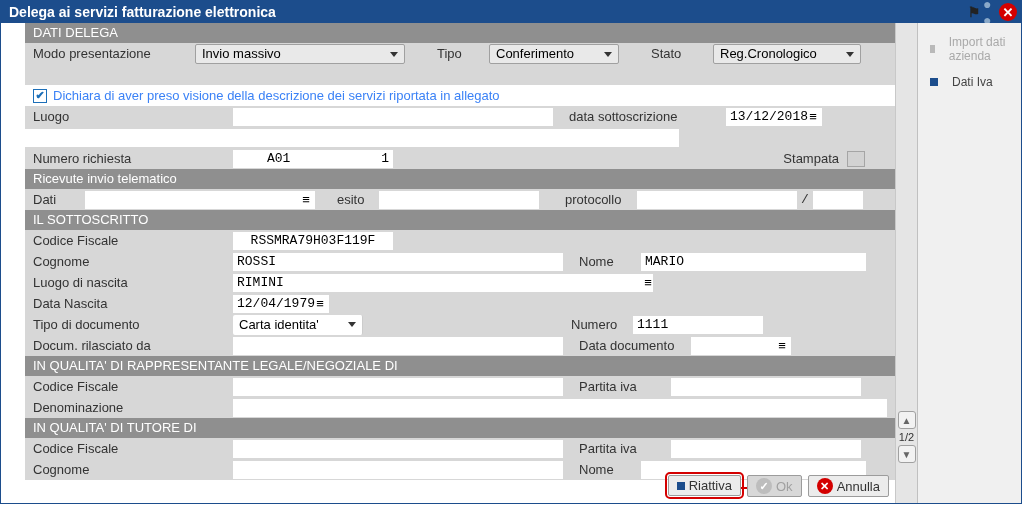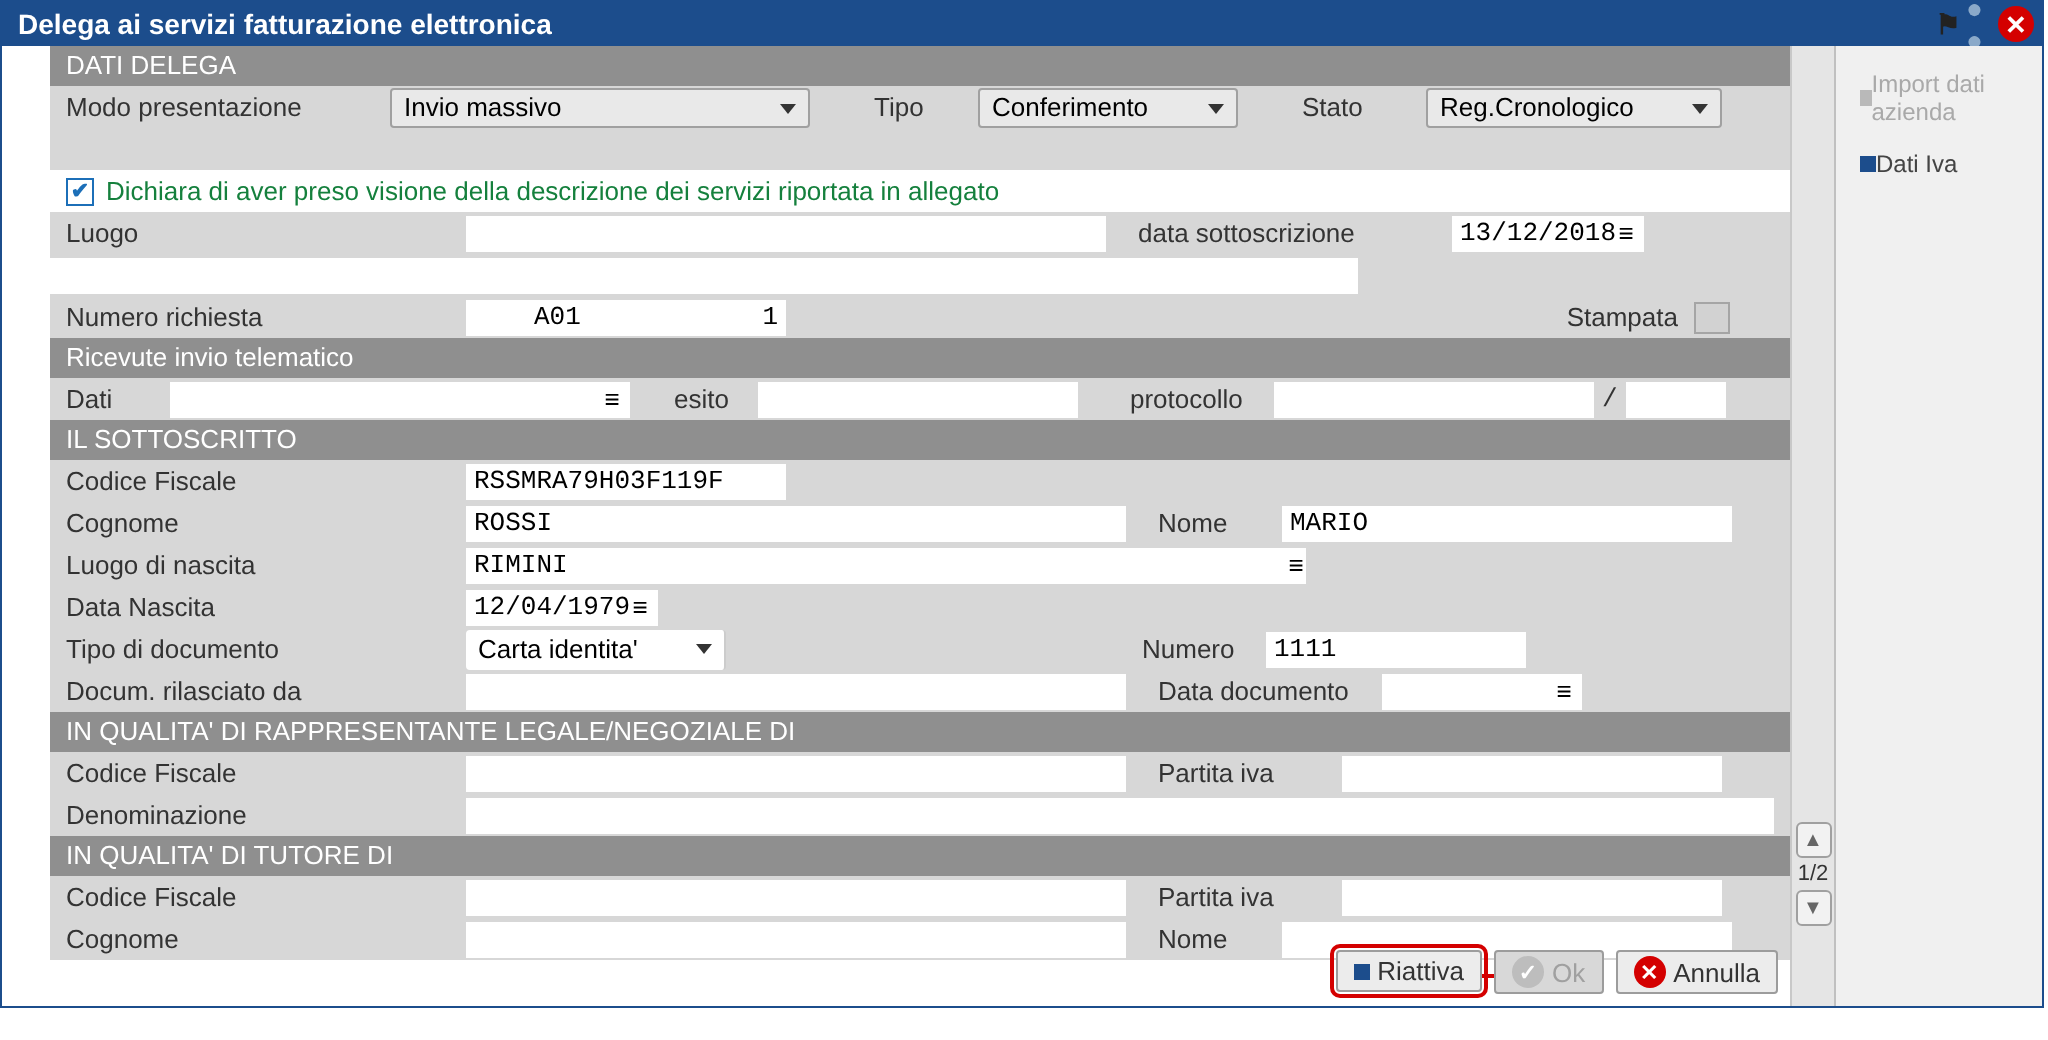--- a/index.html
+++ b/index.html
@@ -9,21 +9,21 @@
 
 .titlebar { background: #1c4d8c; color: #fff; height: 22px; display: flex; align-items: center; justify-content: space-between; padding: 0 4px 0 8px; font-size: 14px; font-weight: bold; }
 .titlebar .win-controls { display: flex; align-items: center; gap: 2px; }
 .titlebar .ctl { width: 14px; height: 14px; display: inline-flex; align-items: center; justify-content: center; }
 .titlebar .close-btn { background: #d40000; border-radius: 50%; width: 18px; height: 18px; color: #fff; font-weight: bold; font-size: 13px; display: inline-flex; align-items: center; justify-content: center; }
 
 .body { display: flex; flex: 1; }
 .main { flex: 0 0 870px; position: relative; margin-left: 24px; }
 .side { flex: 1; background: #f0f0f0; border-left: 1px solid #c0c0c0; padding: 6px 4px; }
 
-.side-item { display: flex; align-items: center; gap: 0; padding: 6px 8px; font-size: 12px; color: #444; }
+.side-item { display: flex; align-items: center; gap: 14px; padding: 6px 8px; font-size: 12px; color: #444; }
 .side-item.inactive { color: #a9a9a9; }
 .side-item .sq { width: 8px; height: 8px; background: #1c4d8c; }
 .side-item.inactive .sq { background: #b9b9b9; }
 
 .section-hdr { background: #8f8f8f; color: #fff; font-size: 13px; padding: 2px 8px 3px; }
 .band-light { background: #d7d7d7; }
 .band-white { background: #fff; }
 
 .row { display: flex; align-items: center; min-height: 21px; font-size: 13px; }
 .lbl { color: #333; padding: 2px 8px 2px 8px; }
@@ -84,21 +84,21 @@
         <span class="lbl" style="width:70px;margin-left:24px">Stato</span>
         <span class="sel span-txt" style="width:148px">
             <span>Reg.Cronologico</span>
           </span>
       </div>
 
       <div class="row band-light" style="height:8px"></div>
 
       <div class="row band-white">
         <span class="chk"></span>
-        <span class="lbl" style="padding-left:0;color:#15803d">Dichiara di aver preso visione della descrizione dei servizi riportata in allegato</span>
+        <span class="lbl" style="padding-left:0;color:#3b82f6">Dichiara di aver preso visione della descrizione dei servizi riportata in allegato</span>
       </div>
 
       <div class="row band-light">
         <span class="lbl" style="width:208px">Luogo</span>
         <input class="fld" style="width: 320px;" value="">
         <span class="lbl" style="width:165px;margin-left:8px">data sottoscrizione</span>
         <span style="display:inline-flex;align-items:center;background:#fff;height:18px;padding:0 4px;">
           <span class="mono" style="font-family:'Courier New',monospace">13/12/2018</span>
           <span class="date-glyph">≡</span>
         </span>
@@ -128,21 +128,21 @@
         <input class="fld" style="width: 160px;" value="">
         <span class="lbl" style="width:80px;margin-left:18px">protocollo</span>
         <input class="fld" style="width: 160px;" value="">
         <span class="lbl" style="padding:0 4px;font-family:'Courier New',monospace">/</span>
         <input class="fld" style="width: 50px;">
       </div>
 
       <div class="section-hdr">IL SOTTOSCRITTO</div>
       <div class="row band-light">
         <span class="lbl" style="width:208px">Codice Fiscale</span>
-        <input class="fld mono" style="width: 160px;" value="RSSMRA79H03F119F">
+        <input class="fld mono" style="width: 160px; text-align: center;" value="RSSMRA79H03F119F">
       </div>
       <div class="row band-light">
         <span class="lbl" style="width:208px">Cognome</span>
         <input class="fld mono" style="width: 330px;" value="ROSSI">
         <span class="lbl" style="width:70px;margin-left:8px">Nome</span>
         <input class="fld mono" style="width: 225px;" value="MARIO">
       </div>
       <div class="row band-light">
         <span class="lbl" style="width:208px">Luogo di nascita</span>
         <input class="fld mono" style="width: 410px;" value="RIMINI">

